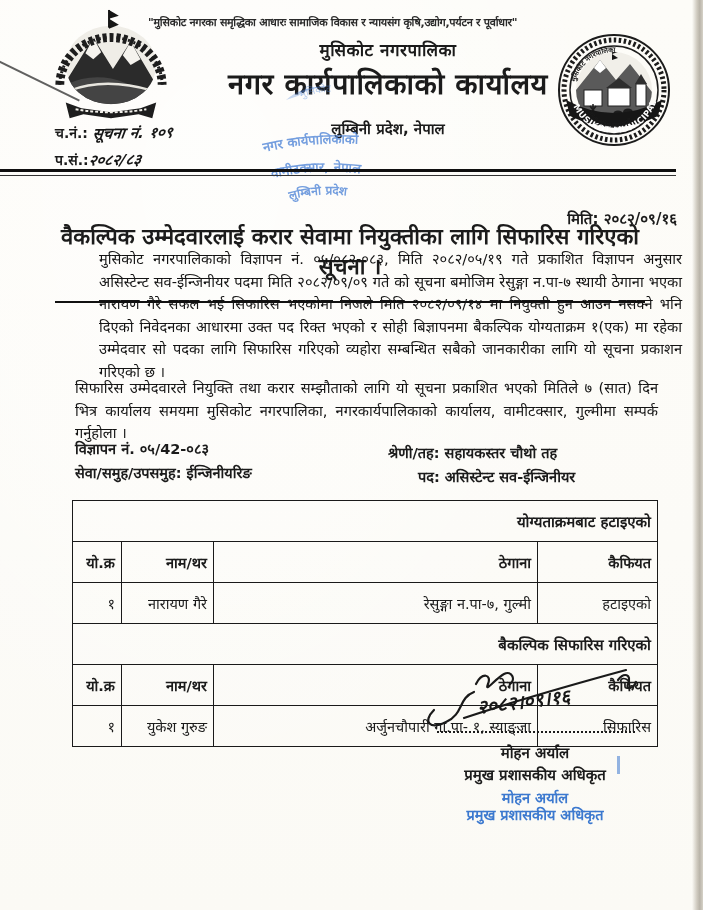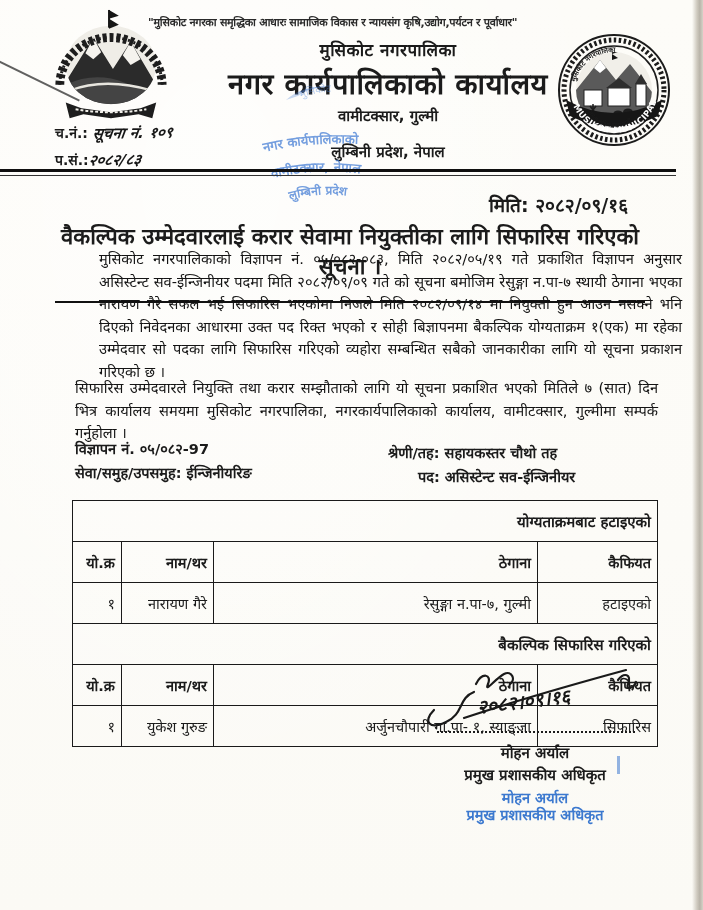--- a/index.html
+++ b/index.html
@@ -37,21 +37,21 @@
   .addr2 { font-size:15px; font-weight:bold; margin-top:16px; }
   .refs { position:absolute; left:55px; top:122px; font-size:14px; font-weight:bold; }
   .refs .row { margin-bottom:7px; }
   .handwriting {
     display:inline-block; font-style:italic; transform:skewX(-8deg) rotate(-1deg);
     font-size:15px; font-weight:bold; color:#161616;
   }
   .office-stamp { position:absolute; left:246px; top:80px; width:170px; height:132px; opacity:.85; }
   .rule-thick { position:absolute; left:0; top:169px; width:676px; height:3px; background:#101010; }
   .rule-thin  { position:absolute; left:0; top:175px; width:676px; height:1px; background:#333; }
-  .doc-date { position:absolute; left:440px; top:192px; width:250px; text-align:center; font-size:19px; font-weight:bold; padding-right:13px; }
+  .doc-date { position:absolute; left:440px; top:208px; width:250px; text-align:right; font-size:15px; font-weight:bold; padding-right:13px; }
   .title-wrap { position:absolute; left:55px; top:220px; width:590px; text-align:center; }
   .title-text {
     display:inline-block; font-size:22px; font-weight:bold;
     border-bottom:2px solid #111; padding-bottom:21px;
   }
   .para { position:absolute; left:75px; width:583px; font-size:14.6px; line-height:22.6px; text-align:justify; color:#141414; }
   .para1 { top:248px;margin-left:24px; }
   .para2 { top:377px; }
   .detail-left  { position:absolute; left:75px;  top:437px; font-size:14.5px; font-weight:bold; line-height:24px; }
   .detail-right { position:absolute; left:388px; top:441px; font-size:14.5px; font-weight:bold; line-height:24px; }
@@ -138,21 +138,20 @@
       <text font-size="7" fill="#1c1c1c" font-weight="bold"><textPath href="#sealTop" startOffset="8%">मुसिकोट नगरपालिका</textPath></text>
       <path d="M10,70 Q58,96 106,70 L102,86 Q58,108 14,86 Z" fill="#161616"></path>
       <text font-size="8.5" fill="#ffffff" font-weight="bold" letter-spacing=".5"><textPath href="#sealBanner" startOffset="4%">MUSIKOT MUNICIPALITY</textPath></text>
       <text font-size="6" fill="#1c1c1c"><textPath href="#sealBottom" startOffset="6%">जनता लक्षित सेवा हाम्रो</textPath></text>
     </svg>
   </div>
 
   <div class="head-center">
     <div class="muni-name">मुसिकोट नगरपालिका</div>
     <div class="office-name">नगर कार्यपालिकाको कार्यालय</div>
-    <div class="addr">वामीटक्सार, गुल्मी</div>
     <div class="addr2">लुम्बिनी प्रदेश, नेपाल</div>
   </div>
 
   <div class="office-stamp">
     <svg viewBox="0 0 170 132" aria-hidden="true">
       <defs>
         <path id="st1" d="M55,18 Q85,6 115,18"></path>
         <path id="st2" d="M18,72 Q85,56 160,70"></path>
         <path id="st3" d="M26,98 Q85,84 152,100"></path>
         <path id="st4" d="M44,120 Q85,108 130,122"></path>
@@ -183,21 +182,21 @@
   <div class="doc-date">मिति: २०८२/०९/१६</div>
 
   <div class="title-wrap">
     <span class="title-text">वैकल्पिक उम्मेदवारलाई करार सेवामा नियुक्तीका लागि  सिफारिस गरिएको सूचना ।</span>
   </div>
 
   <div class="para para1">मुसिकोट नगरपालिकाको विज्ञापन नं. ०५/०८२-०८३, मिति २०८२/०५/१९ गते प्रकाशित विज्ञापन अनुसार असिस्टेन्ट सव-ईन्जिनीयर पदमा मिति २०८२/०९/०९ गते को सूचना बमोजिम रेसुङ्गा न.पा-७ स्थायी ठेगाना भएका नारायण गैरे सफल भई सिफारिस भएकोमा निजले मिति २०८२/०९/१४ मा नियुक्ती हुन आउन नसक्ने भनि दिएको निवेदनका आधारमा उक्त पद रिक्त भएको र सोही बिज्ञापनमा बैकल्पिक योग्यताक्रम १(एक) मा रहेका उम्मेदवार सो पदका लागि सिफारिस गरिएको व्यहोरा सम्बन्धित सबैको जानकारीका लागि यो सूचना प्रकाशन गरिएको छ ।</div>
   <div class="para para2">सिफारिस उम्मेदवारले नियुक्ति तथा करार सम्झौताको लागि यो सूचना प्रकाशित भएको मितिले ७ (सात) दिन भित्र कार्यालय समयमा मुसिकोट नगरपालिका, नगरकार्यपालिकाको कार्यालय, वामीटक्सार, गुल्मीमा सम्पर्क गर्नुहोला ।</div>
 
   <div class="detail-left">
-    <div>विज्ञापन नं. ०५/०८२-97</div>
+    <div>विज्ञापन नं. ०५/42-०८३</div>
     <div>सेवा/समुह/उपसमुह: ईन्जिनीयरिङ</div>
   </div>
   <div class="detail-right">
     <div>श्रेणी/तह: सहायकस्तर चौथो तह</div>
     <div class="indent">पद: असिस्टेन्ट सव-ईन्जिनीयर</div>
   </div>
 
   <table class="notice-table">
     <colgroup>
         <col class="col-sn">

